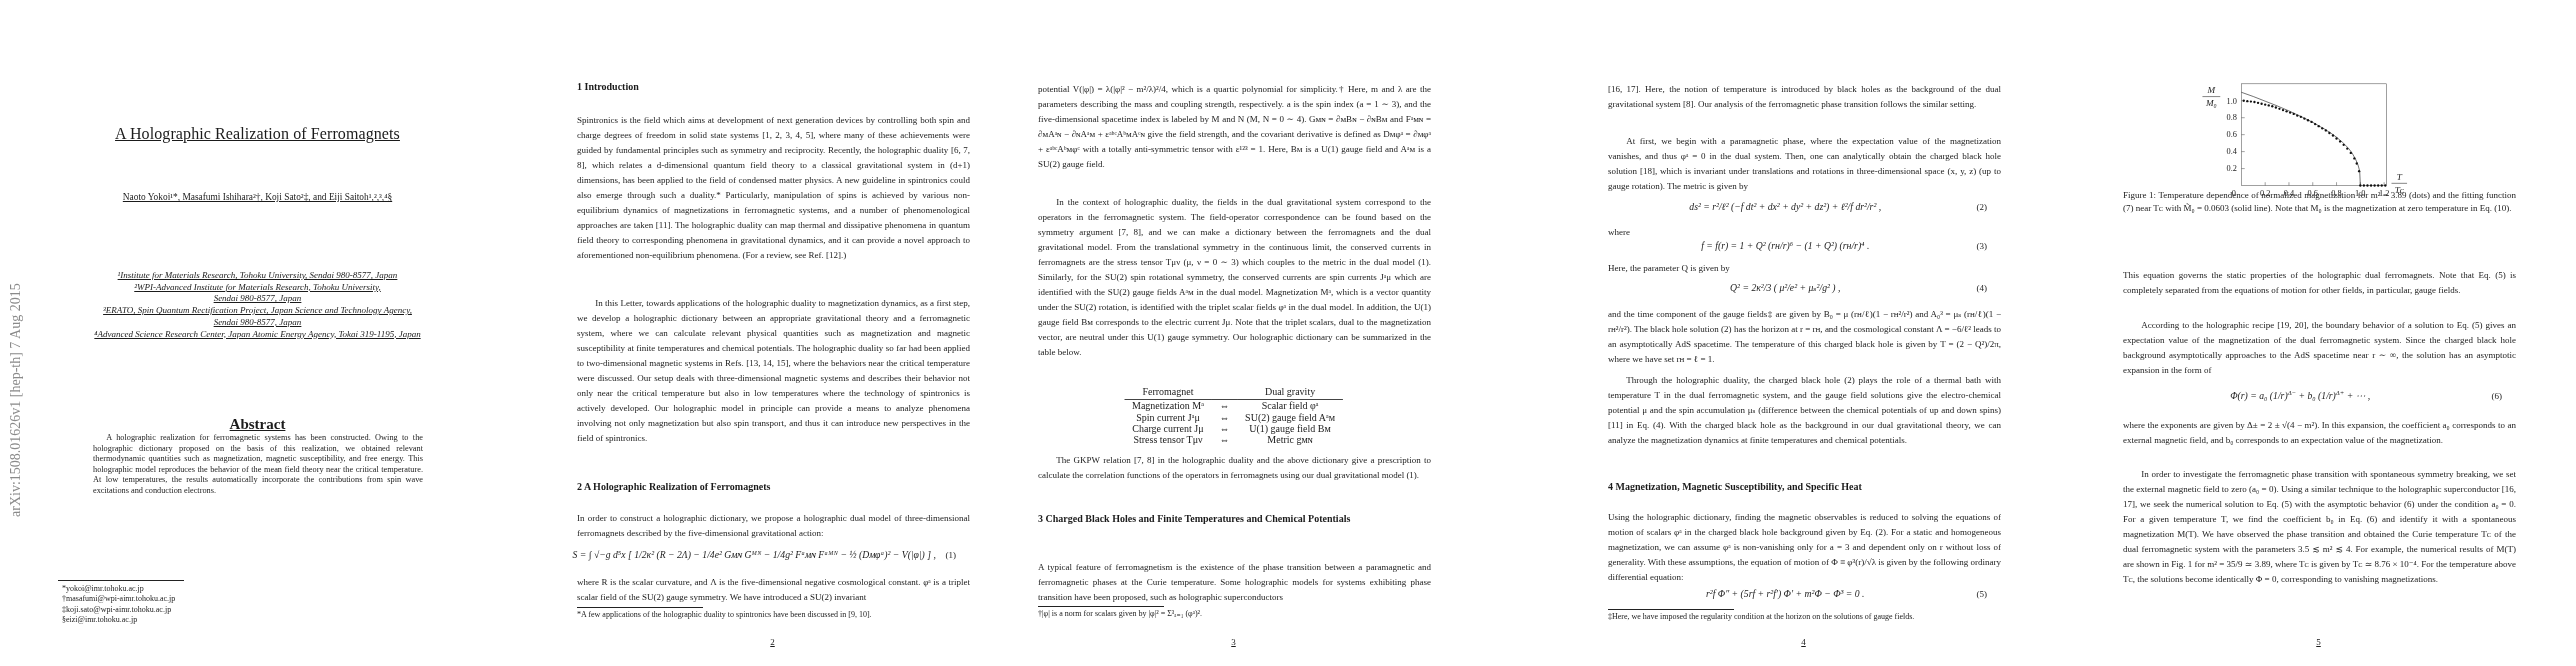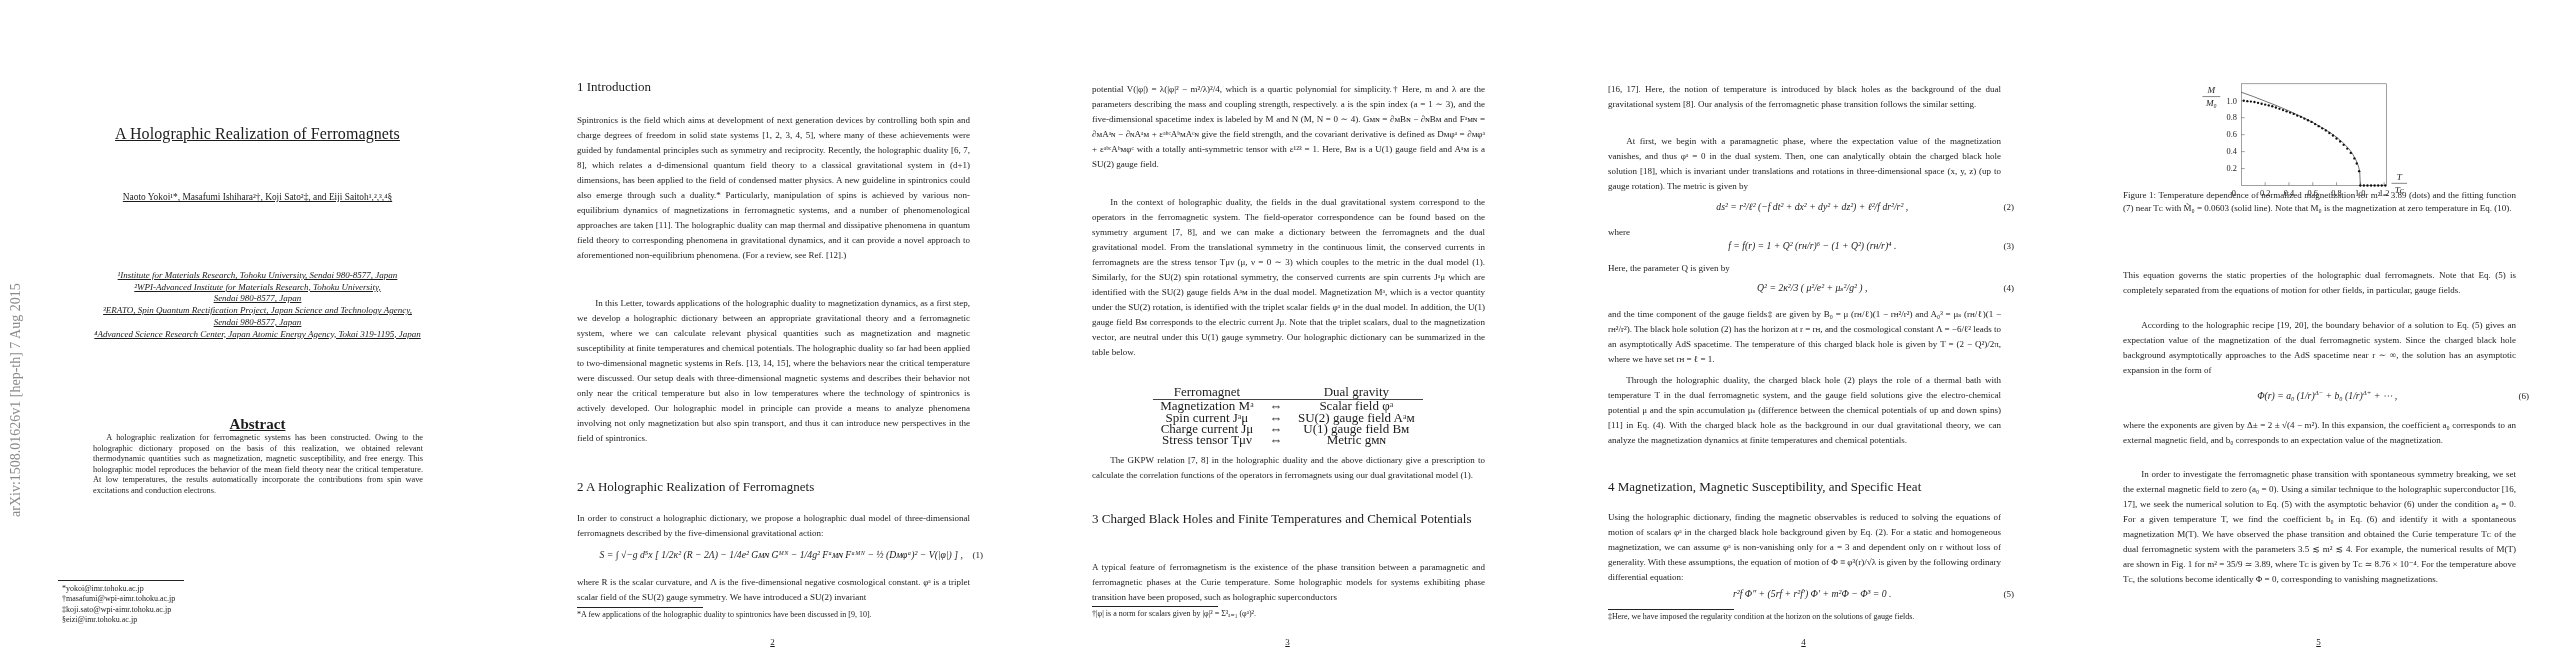--- a/index.html
+++ b/index.html
@@ -4,37 +4,37 @@
 <style>
   html,body{margin:0;padding:0;}
   body{width:2576px;height:667px;position:relative;background:#ffffff;
        font-family:"Liberation Serif","DejaVu Serif",serif;color:#1b1b1b;}
   .page{position:absolute;top:0;width:515px;height:667px;background:#fff;overflow:hidden;}
   .abs{position:absolute;}
   .center{left:0;width:100%;text-align:center;text-decoration:underline;}
   .block{left:62px;width:393px;}
   .para{font-size:9px;line-height:15px;text-align:justify;}
   .indent{text-indent:18.3px;}
-  .sec-heading{font-size:13px;font-weight:normal;line-height:16.7px;}
+  .sec-heading{font-size:10px;font-weight:bold;line-height:16.7px;}
   .paper-title{font-size:16px;font-weight:normal;letter-spacing:0.1px;}
   .authors{font-size:9.4px;}
   .affil{font-size:9px;font-style:italic;line-height:11.7px;margin-top:28px;}
   .abstract-head{font-size:15px;font-weight:bold;}
   .abstract{font-size:8.3px;line-height:10.6px;text-align:justify;text-indent:13.3px;}
   .fnrule{border-top:0.9px solid #222;width:126px;height:0;}
   .fnote{font-size:8px;line-height:10.3px;}
   .pagenum{font-size:9px;}
-  .equation{left:75px;width:393px;display:flex;align-items:flex-end;font-size:9.7px;}
+  .equation{left:48px;width:393px;display:flex;align-items:flex-end;font-size:9.7px;}
   .eq-body{flex:1;text-align:center;font-style:italic;}
   .eq-body sup{font-size:6.7px;font-style:italic;}
   .eq-num{font-style:normal;font-size:9px;}
   .arxiv-stamp{writing-mode:vertical-rl;transform:rotate(180deg);
       font-size:14px;color:#8a8a8a;text-align:center;}
   .dict-table{left:50%;transform:translateX(-50%);border-collapse:collapse;
-      font-size:13px;line-height:11.4px;white-space:nowrap;}
+      font-size:10px;line-height:11.4px;white-space:nowrap;}
   .dict-table td,.dict-table th{padding:0 7.8px;text-align:center;font-weight:normal;}
   .dict-table thead th{border-bottom:0.8px solid #444;padding-bottom:1.7px;}
   .fig svg{display:block;}
   .fig text{font-family:"Liberation Serif","DejaVu Serif",serif;font-size:15px;fill:#222;}
   .fig text.lab{font-style:italic;font-size:16.5px;}
   .caption{font-size:9px;line-height:12.5px;text-align:justify;}
 </style>
 </head>
 <body>
 
@@ -70,21 +70,21 @@
   <div class="abs equation" style="top:549px;">
     <span class="eq-body">S = ∫ √−g d⁵x [ 1/2κ² (R − 2Λ) − 1/4e² Gᴍɴ Gᴹᴺ − 1/4g² Fᵃᴍɴ Fᵃᴹᴺ − ½ (Dᴍφᵃ)² − V(|φ|) ] ,</span>
     <span class="eq-num">(1)</span>
   </div>
   <div class="abs block para" style="top:575px;">where R is the scalar curvature, and Λ is the five-dimensional negative cosmological constant. φᵃ is a triplet scalar field of the SU(2) gauge symmetry. We have introduced a SU(2) invariant</div>
   <div class="abs fnrule" style="top:607px;left:62px;"></div>
   <div class="abs block fnote" style="top:610px;">*A few applications of the holographic duality to spintronics have been discussed in [9, 10].</div>
   <div class="abs center pagenum" style="top:637px;">2</div>
 </div>
 
-<div class="page" style="left:1030px;">
+<div class="page" style="left:976px;">
   <div class="abs block para" style="top:82px;">potential V(|φ|) = λ(|φ|² − m²/λ)²/4, which is a quartic polynomial for simplicity.† Here, m and λ are the parameters describing the mass and coupling strength, respectively. a is the spin index (a = 1 ∼ 3), and the five-dimensional spacetime index is labeled by M and N (M, N = 0 ∼ 4). Gᴍɴ = ∂ᴍBɴ − ∂ɴBᴍ and Fᵃᴍɴ = ∂ᴍAᵃɴ − ∂ɴAᵃᴍ + εᵃᵇᶜAᵇᴍAᶜɴ give the field strength, and the covariant derivative is defined as Dᴍφᵃ = ∂ᴍφᵃ + εᵃᵇᶜAᵇᴍφᶜ with a totally anti-symmetric tensor with ε¹²³ = 1. Here, Bᴍ is a U(1) gauge field and Aᵃᴍ is a SU(2) gauge field.</div>
   <div class="abs block para indent" style="top:195px;">In the context of holographic duality, the fields in the dual gravitational system correspond to the operators in the ferromagnetic system. The field-operator correspondence can be found based on the symmetry argument [7, 8], and we can make a dictionary between the ferromagnets and the dual gravitational model. From the translational symmetry in the continuous limit, the conserved currents in ferromagnets are the stress tensor Tμν (μ, ν = 0 ∼ 3) which couples to the metric in the dual model (1). Similarly, for the SU(2) spin rotational symmetry, the conserved currents are spin currents Jᵃμ which are identified with the SU(2) gauge fields Aᵃᴍ in the dual model. Magnetization Mᵃ, which is a vector quantity under the SU(2) rotation, is identified with the triplet scalar fields φᵃ in the dual model. In addition, the U(1) gauge field Bᴍ corresponds to the electric current Jμ. Note that the triplet scalars, dual to the magnetization vector, are neutral under this U(1) gauge symmetry. Our holographic dictionary can be summarized in the table below.</div>
   <table class="abs dict-table" style="top:386px;">
     <thead>
       <tr>
         <th>Ferromagnet</th>
         <th></th>
         <th>Dual gravity</th>
       </tr>
     </thead>

